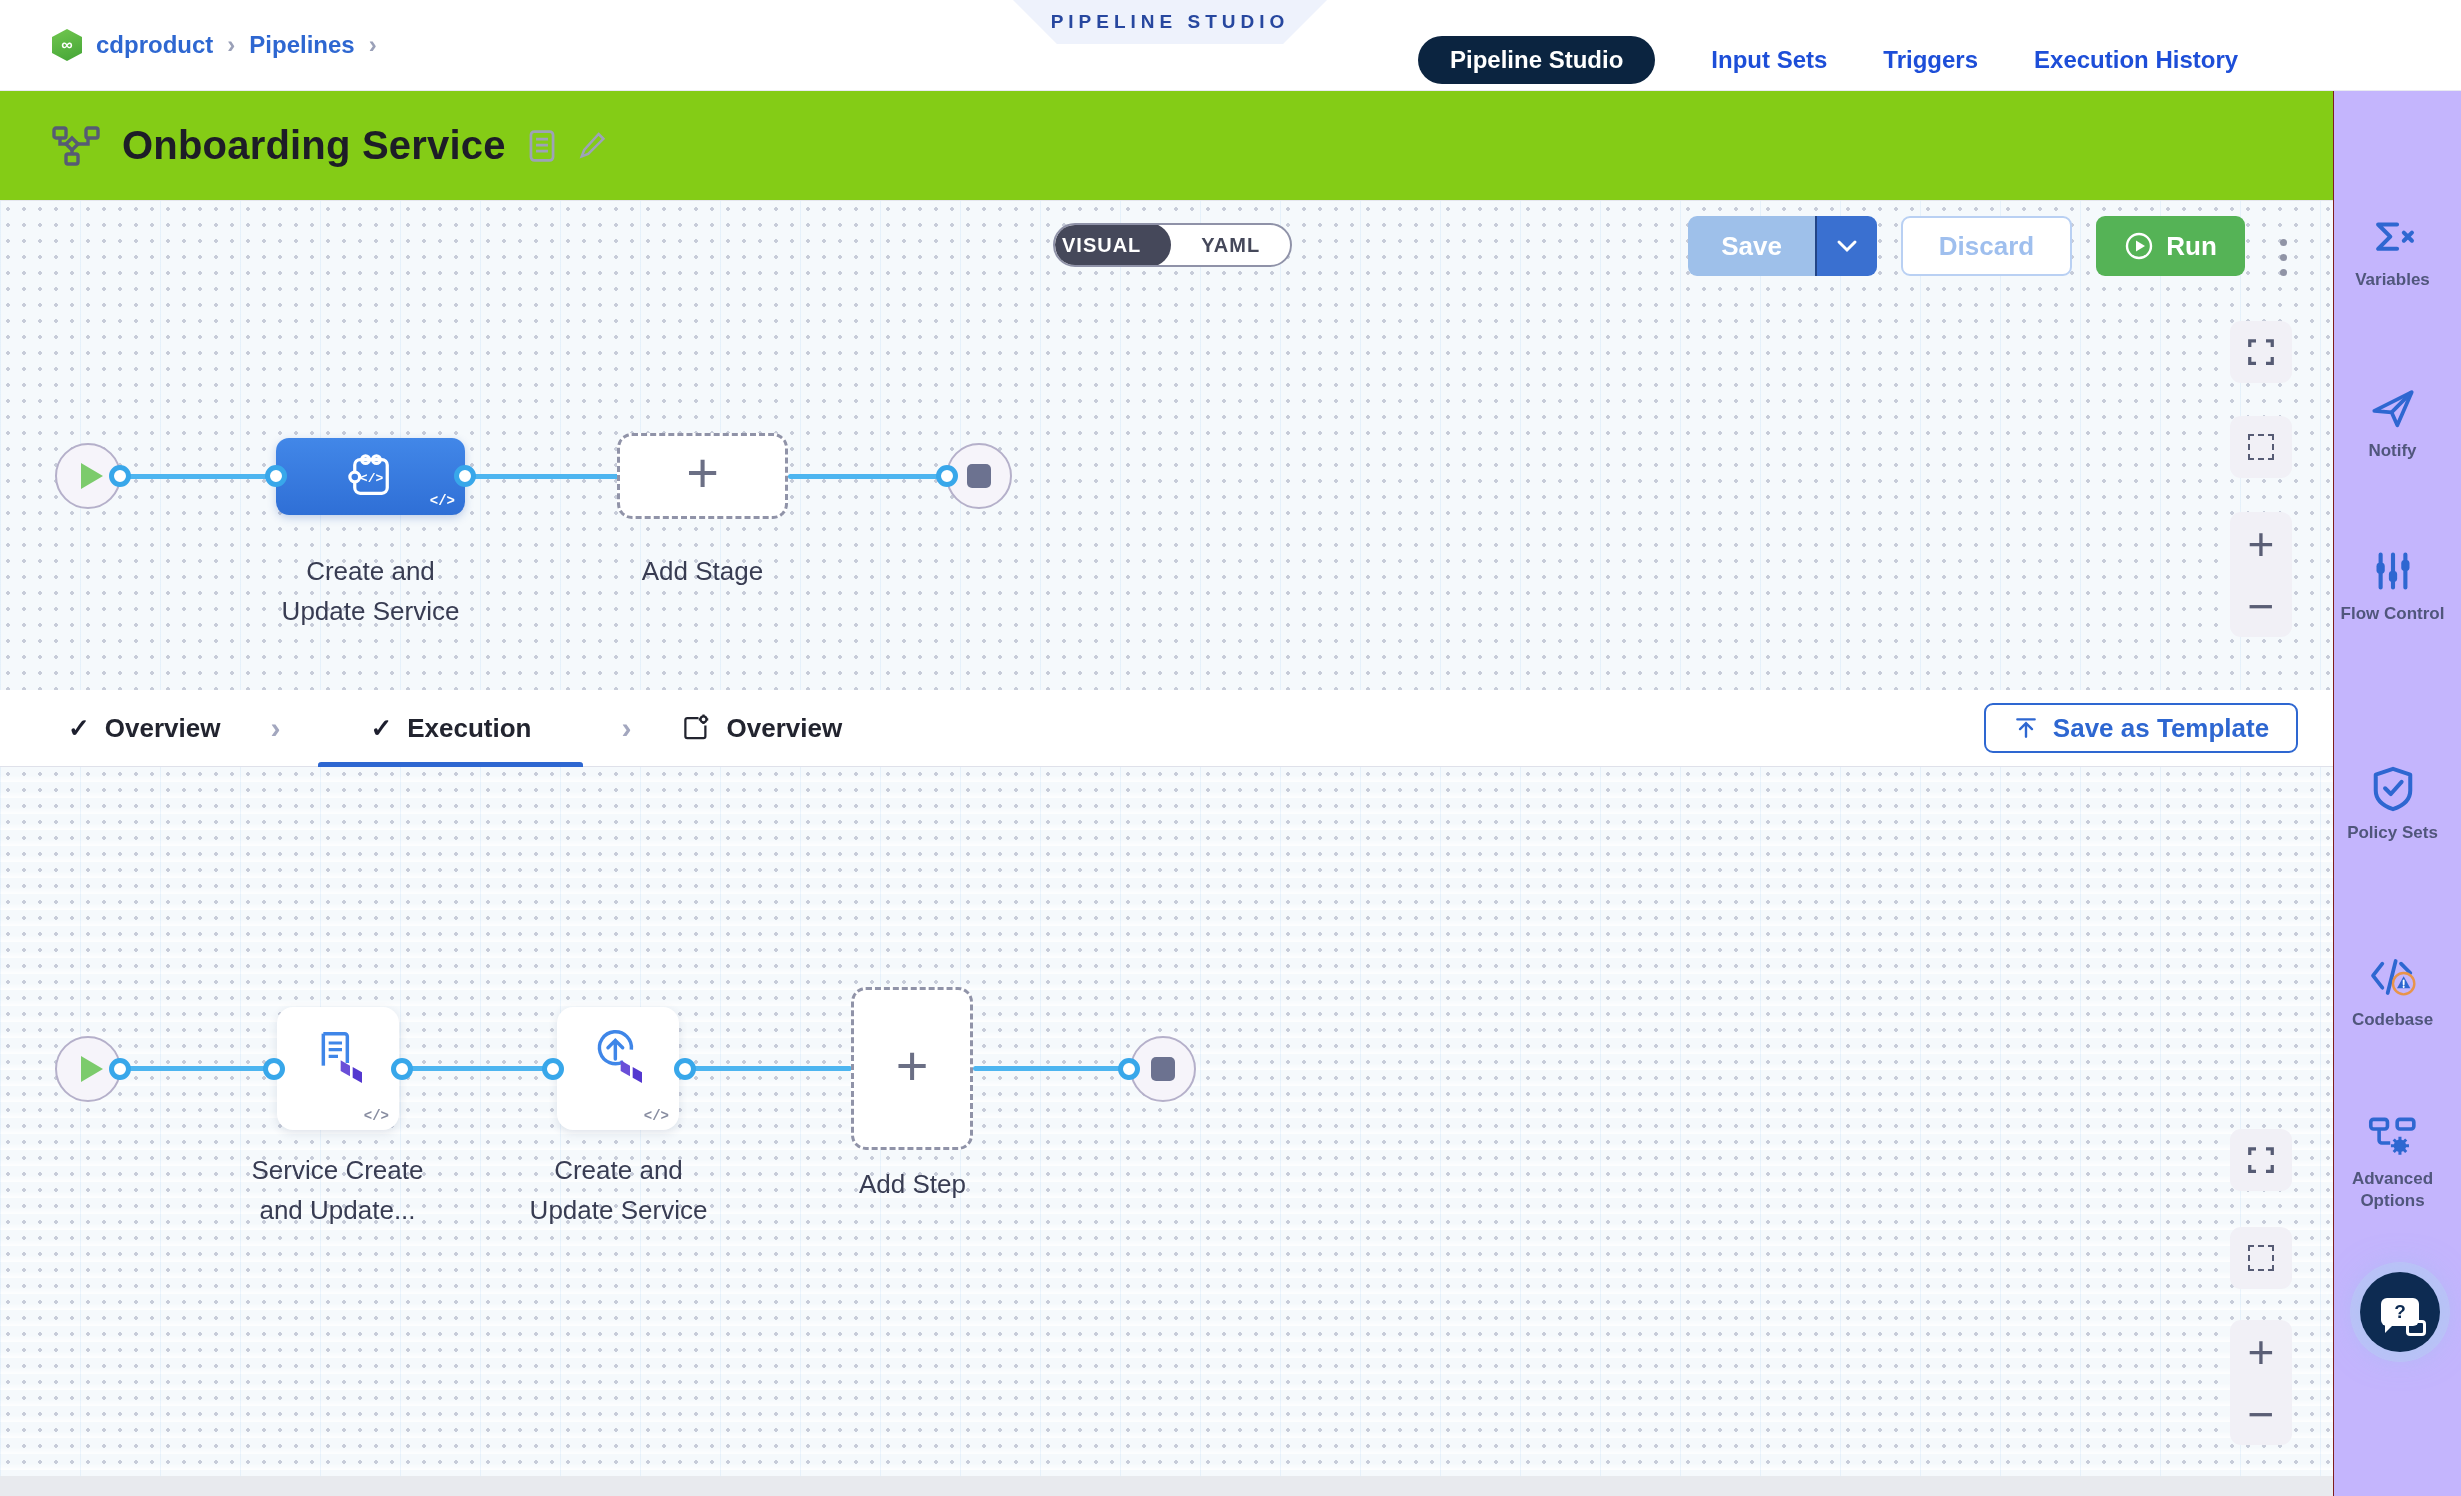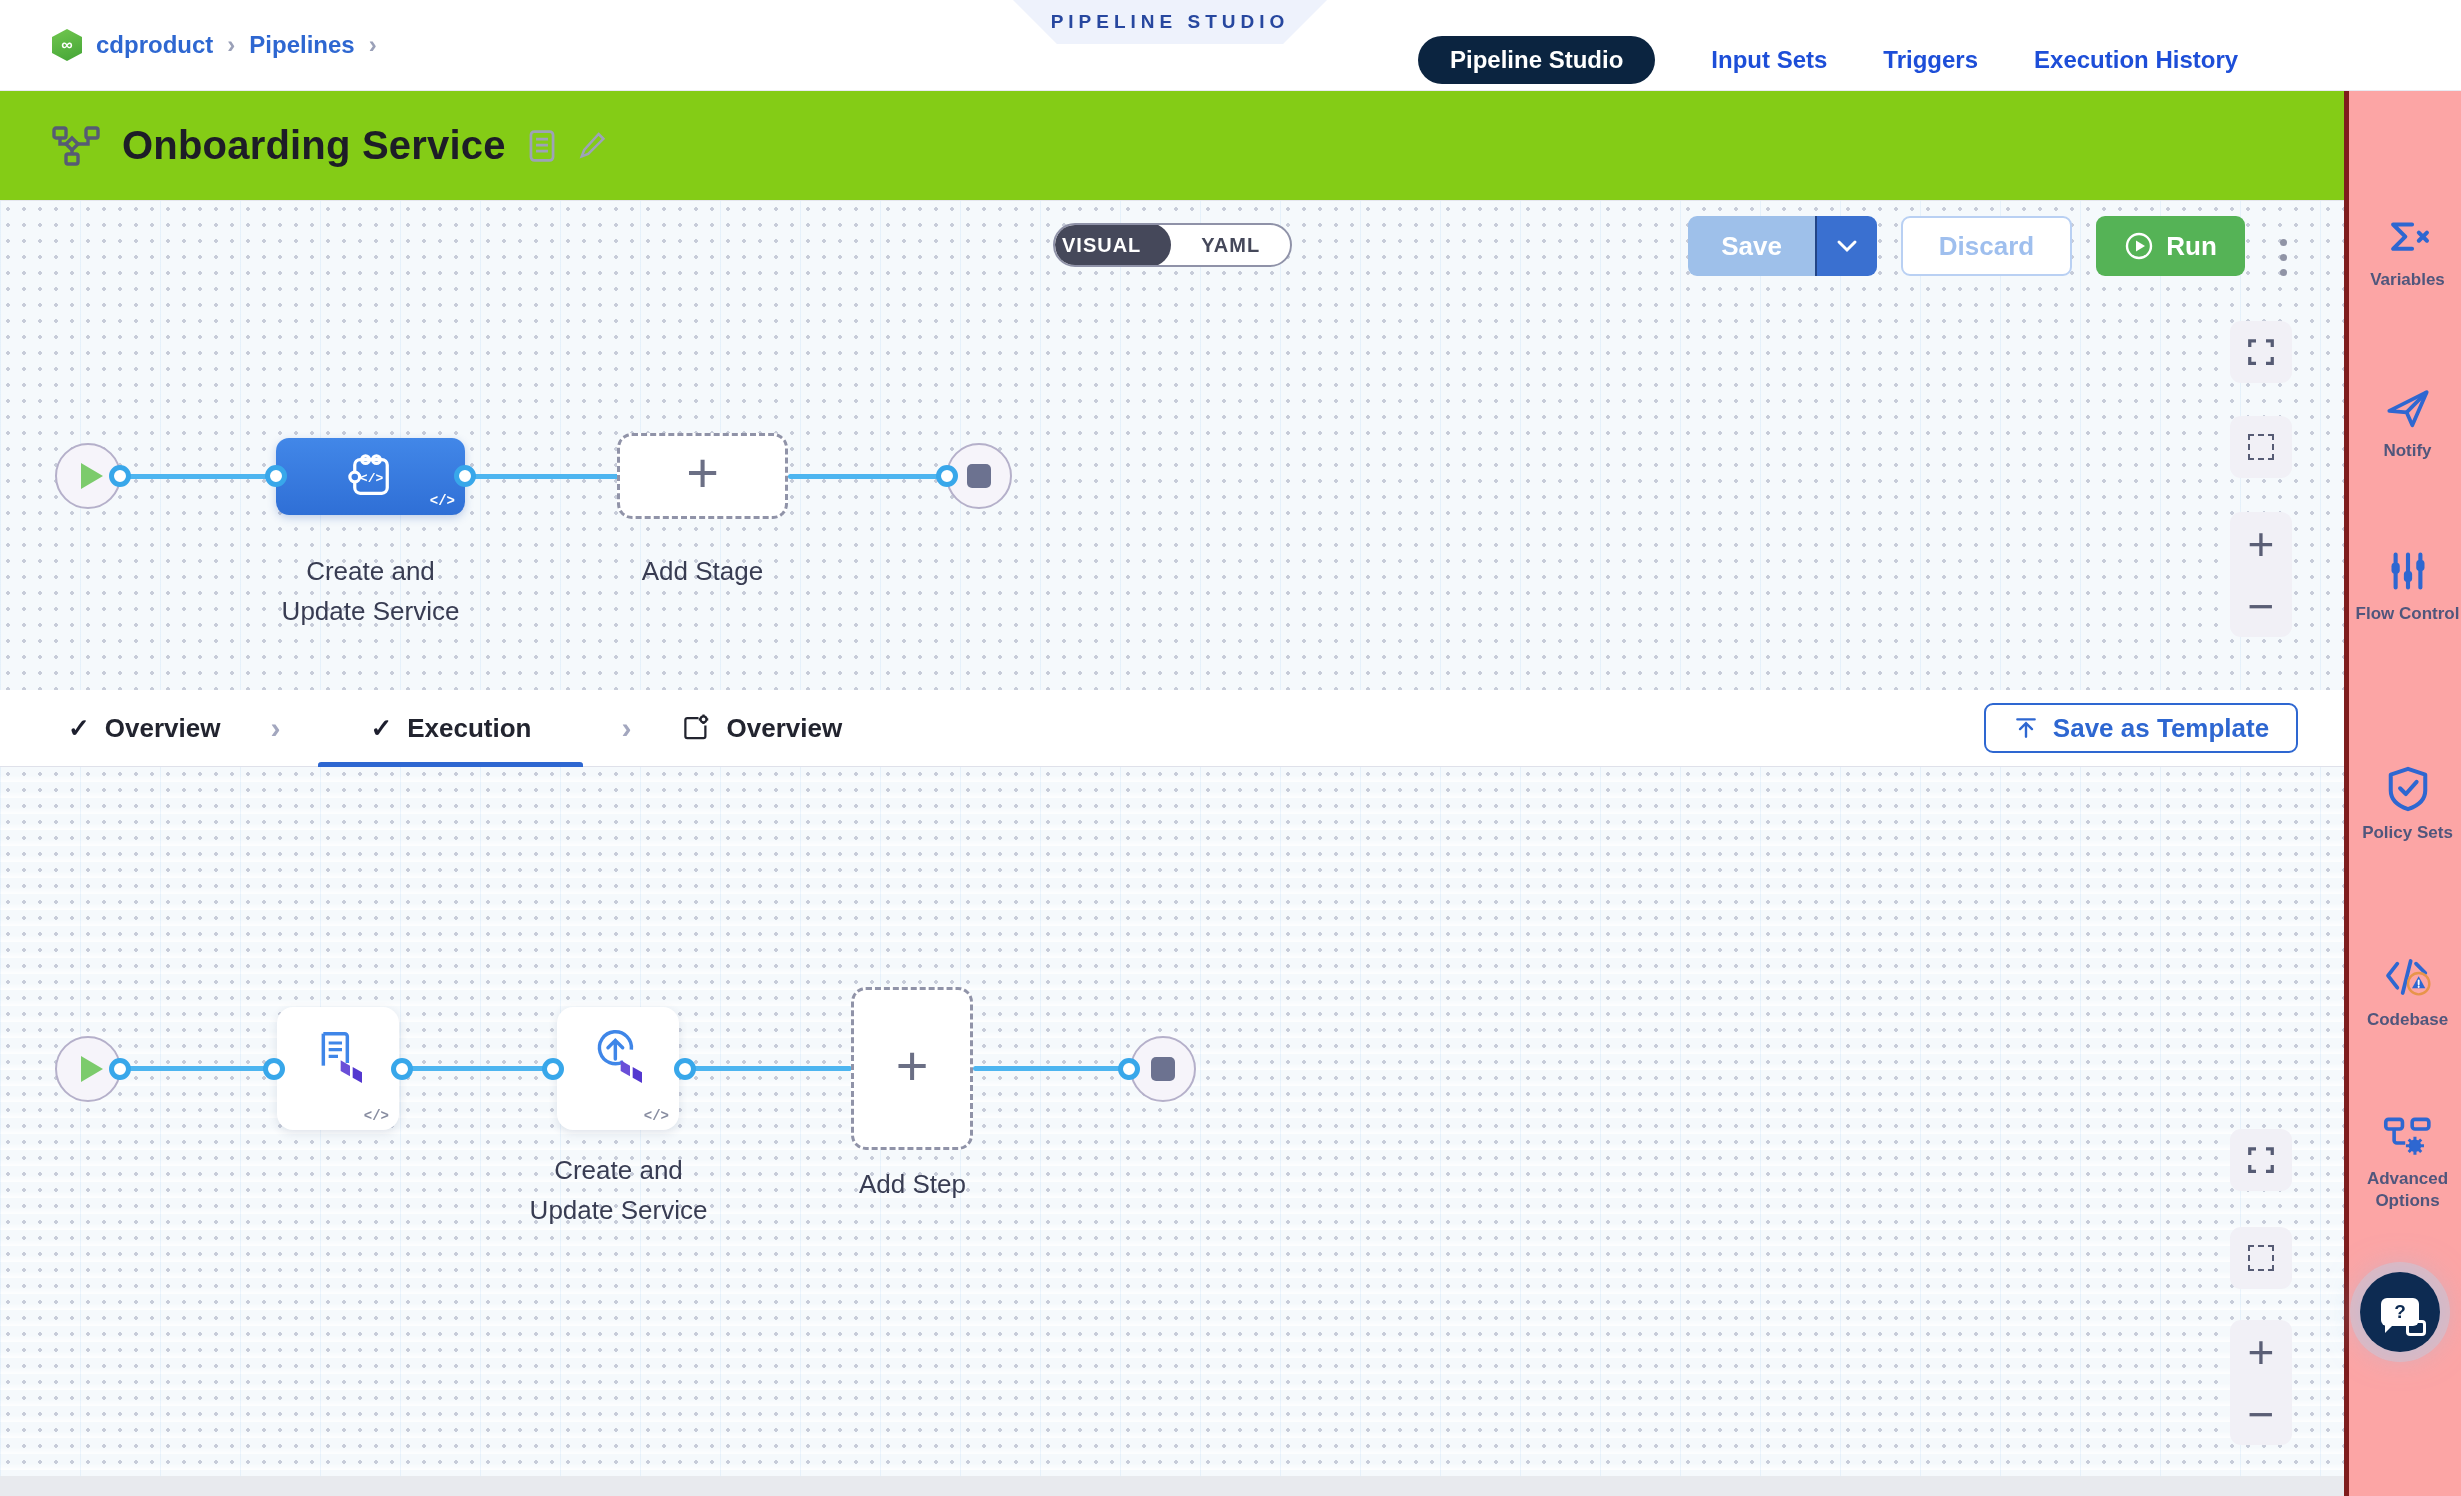--- a/index.html
+++ b/index.html
@@ -91,22 +91,22 @@
     height:77px; position:relative; padding:0 12px; }
   .sec-tab .chk { font-size:26px; font-weight:700; color:#1d1f2e; }
   .sec-tab.active { padding:0 52px; }
   .sec-tab.active::after { content:""; position:absolute; left:0; bottom:0; width:100%; height:5px;
     background:#2e67d1; border-radius:3px 3px 0 0; }
   .tab-sep { color:#a3a7bf; font-size:30px; font-weight:600; margin:0 38px; }
   .tmpl-btn { position:absolute; right:163px; top:703px; width:314px; height:50px; border:2px solid #2e67d1;
     border-radius:9px; background:#fff; color:#2e67d1; font-size:26px; font-weight:600;
     display:flex; align-items:center; justify-content:center; gap:14px; z-index:5; }
   
-  #sidebar { position:absolute; right:0; top:91px; width:117px; height:1406px; background:#fca5a5;
-    border-left:5px solid #7f1d1d; z-index:6; }
+  #sidebar { position:absolute; right:0; top:91px; width:128px; height:1406px; background:#c4b5fd;
+    border-left:1px solid #7f1d1d; z-index:6; }
   .side-item { position:absolute; left:0; width:117px; display:flex; flex-direction:column; align-items:center; gap:10px; }
   .side-label { font-size:17px; font-weight:700; color:#50567c; text-align:center; line-height:22px; width:109px; }
   .chat-fab { position:absolute; left:2360px; top:1272px; width:80px; height:80px; border-radius:50%;
     background:#0d2b52; z-index:9; display:flex; align-items:center; justify-content:center;
     box-shadow:0 0 0 10px rgba(180,215,240,.35), 0 0 34px rgba(140,195,235,.55); }
   .bubble { position:relative; width:38px; height:28px; background:#fff; border-radius:6px;
     display:flex; align-items:center; justify-content:center; font-size:19px; font-weight:800; color:#0d2b52; }
   .bubble::after { content:""; position:absolute; left:4px; bottom:-7px; width:10px; height:10px;
     background:#fff; clip-path:polygon(0 0,100% 0,0 100%); }
   .bubble2 { position:absolute; right:14px; bottom:16px; width:20px; height:16px;
@@ -306,20 +306,24 @@
 
   <div class="add-box" style="left:851px; top:221px; width:122px; height:163px;">
     <span class="plus">+</span>
   </div>
 
   <div class="endpoint" style="left:1130px; top:270px;">
     <span class="stop-sq"></span>
   </div>
   <div class="port" style="left:1118px; top:292px;"></div>
 
+  <div class="node-label" style="left:218px; top:384px; width:239px;">
+    <div>Service Create</div>
+    <div>and Update...</div>
+  </div>
   <div class="node-label" style="left:499px; top:384px; width:239px;">
     <div>Create and</div>
     <div>Update Service</div>
   </div>
   <div class="node-label" style="left:813px; top:398px; width:199px;">Add Step</div>
 
   <div class="cbtn" style="right:52px; top:363px; height:62px;">
     <svg width="30" height="30" viewBox="0 0 24 24" fill="none" stroke="#565b74" stroke-width="2.6">
       <path d="M3 8 V3 h5 M16 3 h5 v5 M21 16 v5 h-5 M8 21 H3 v-5"></path>
     </svg>

